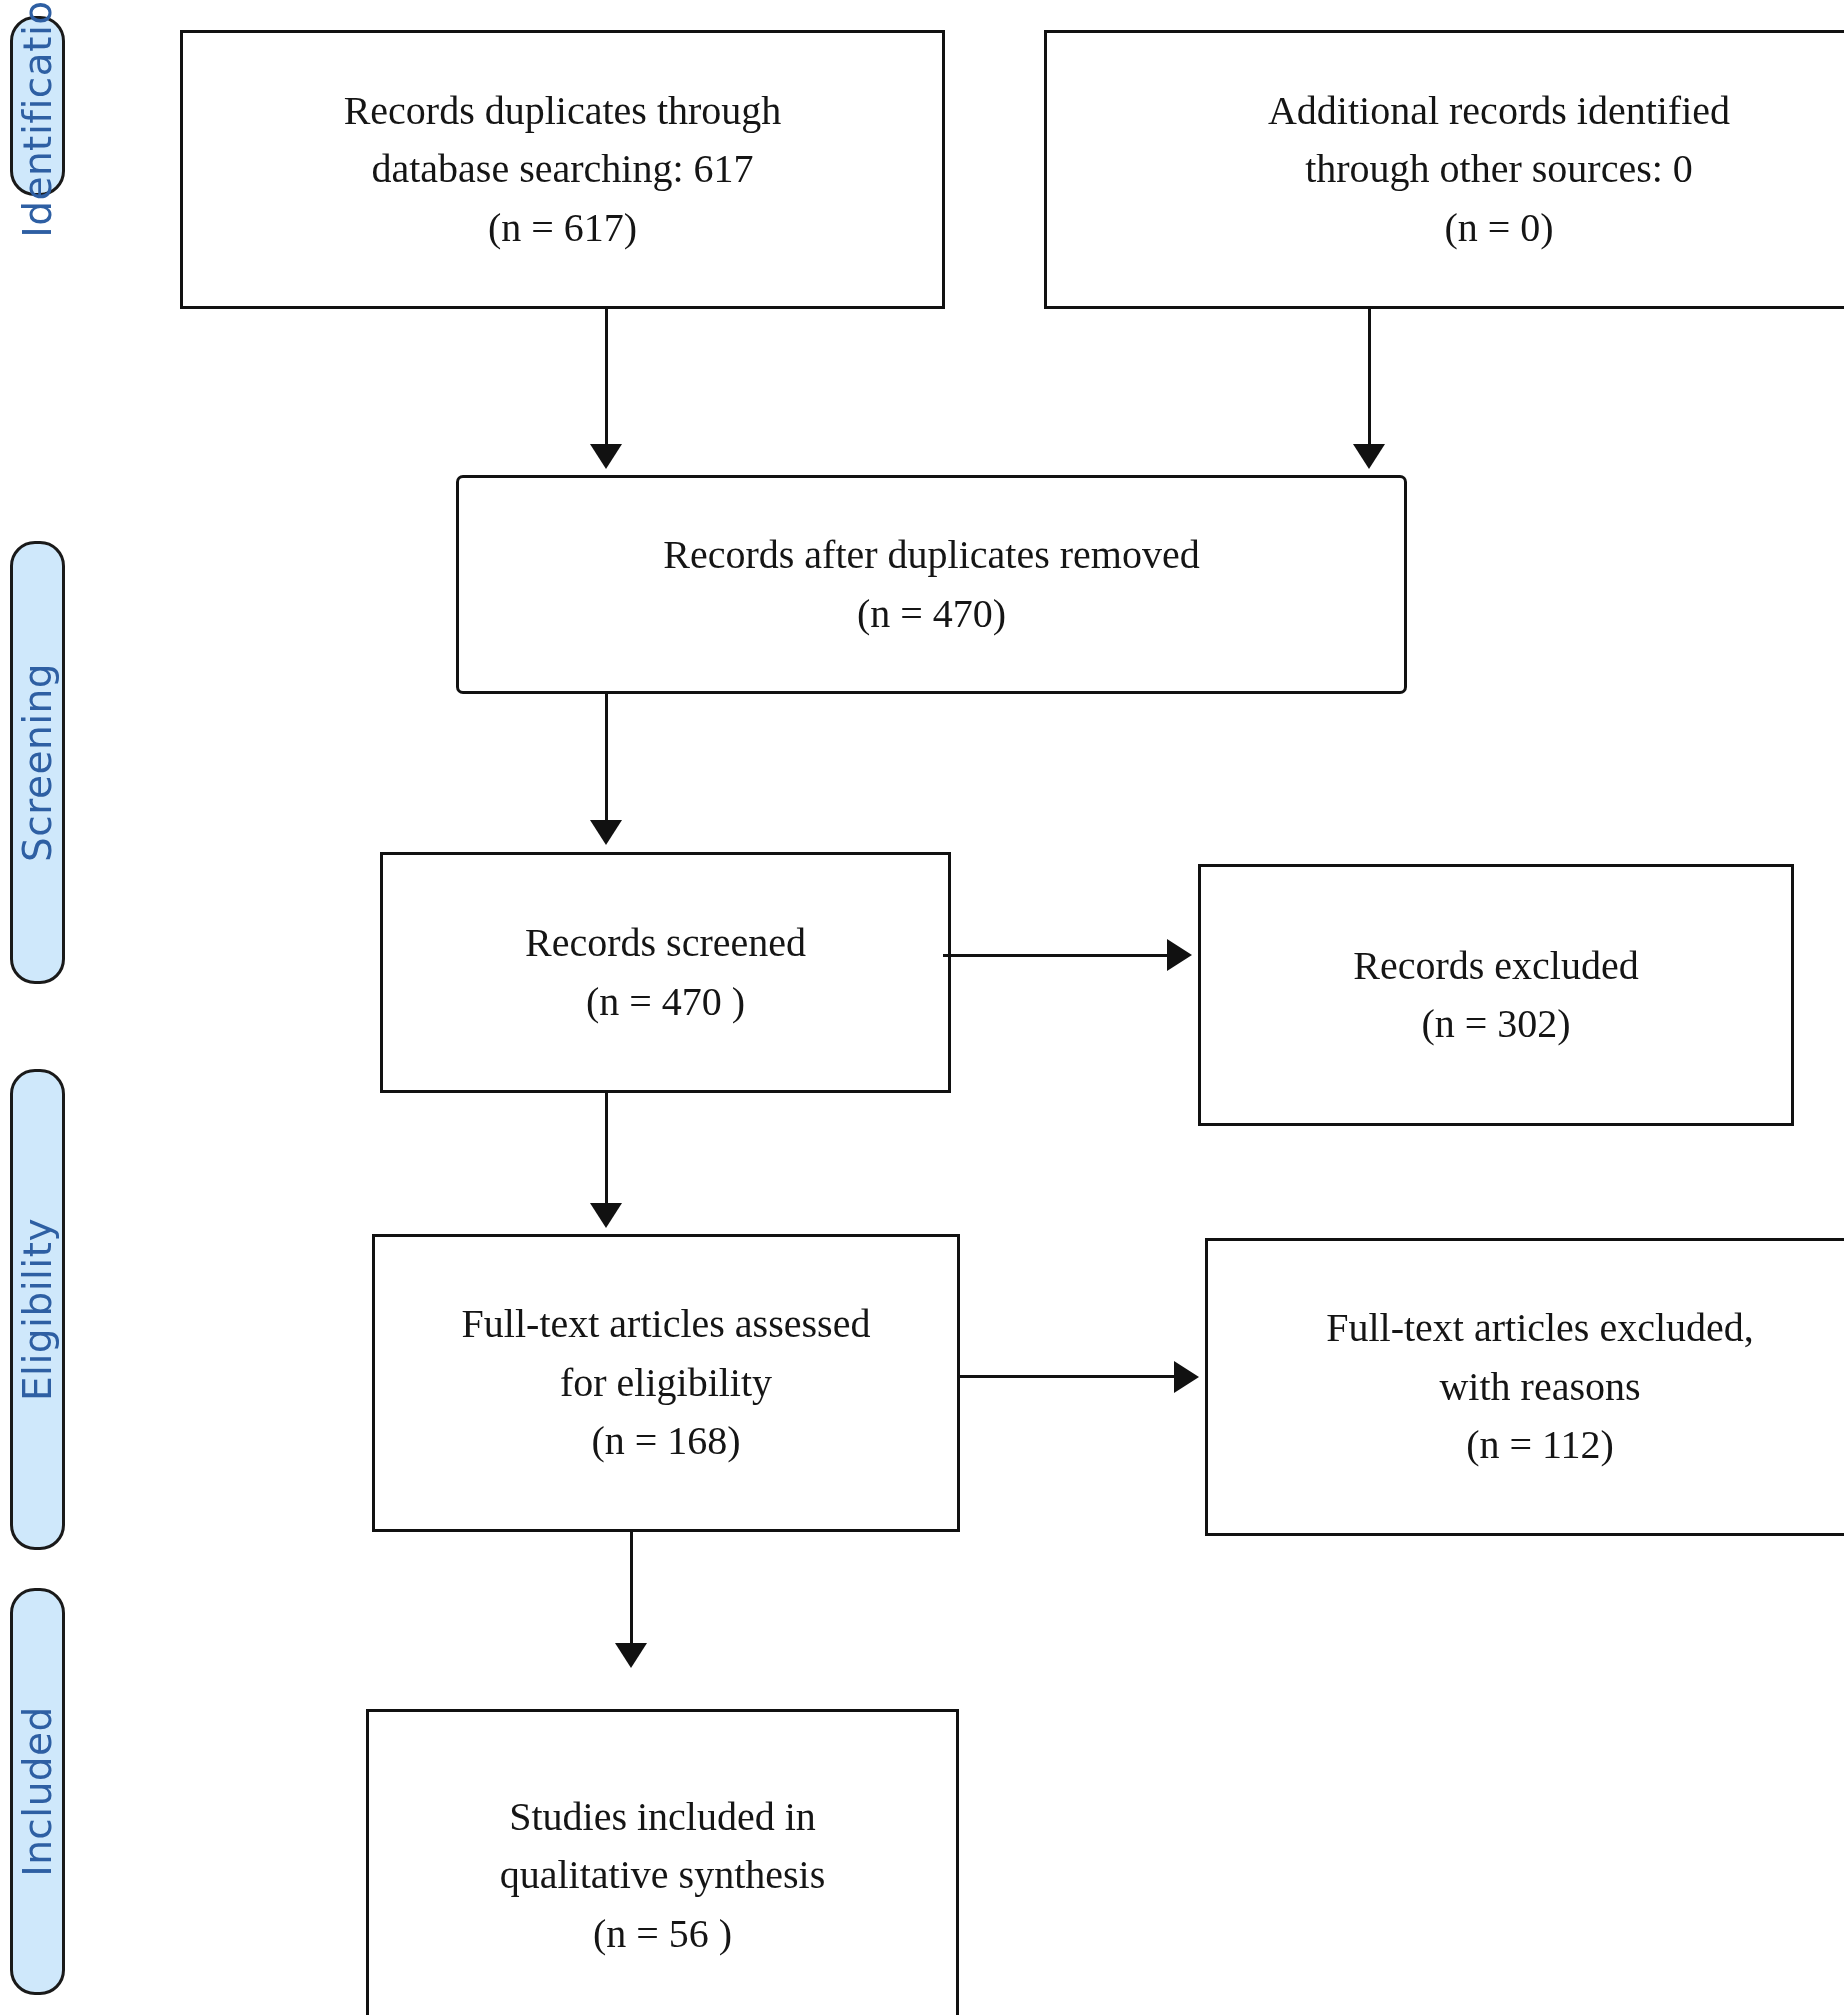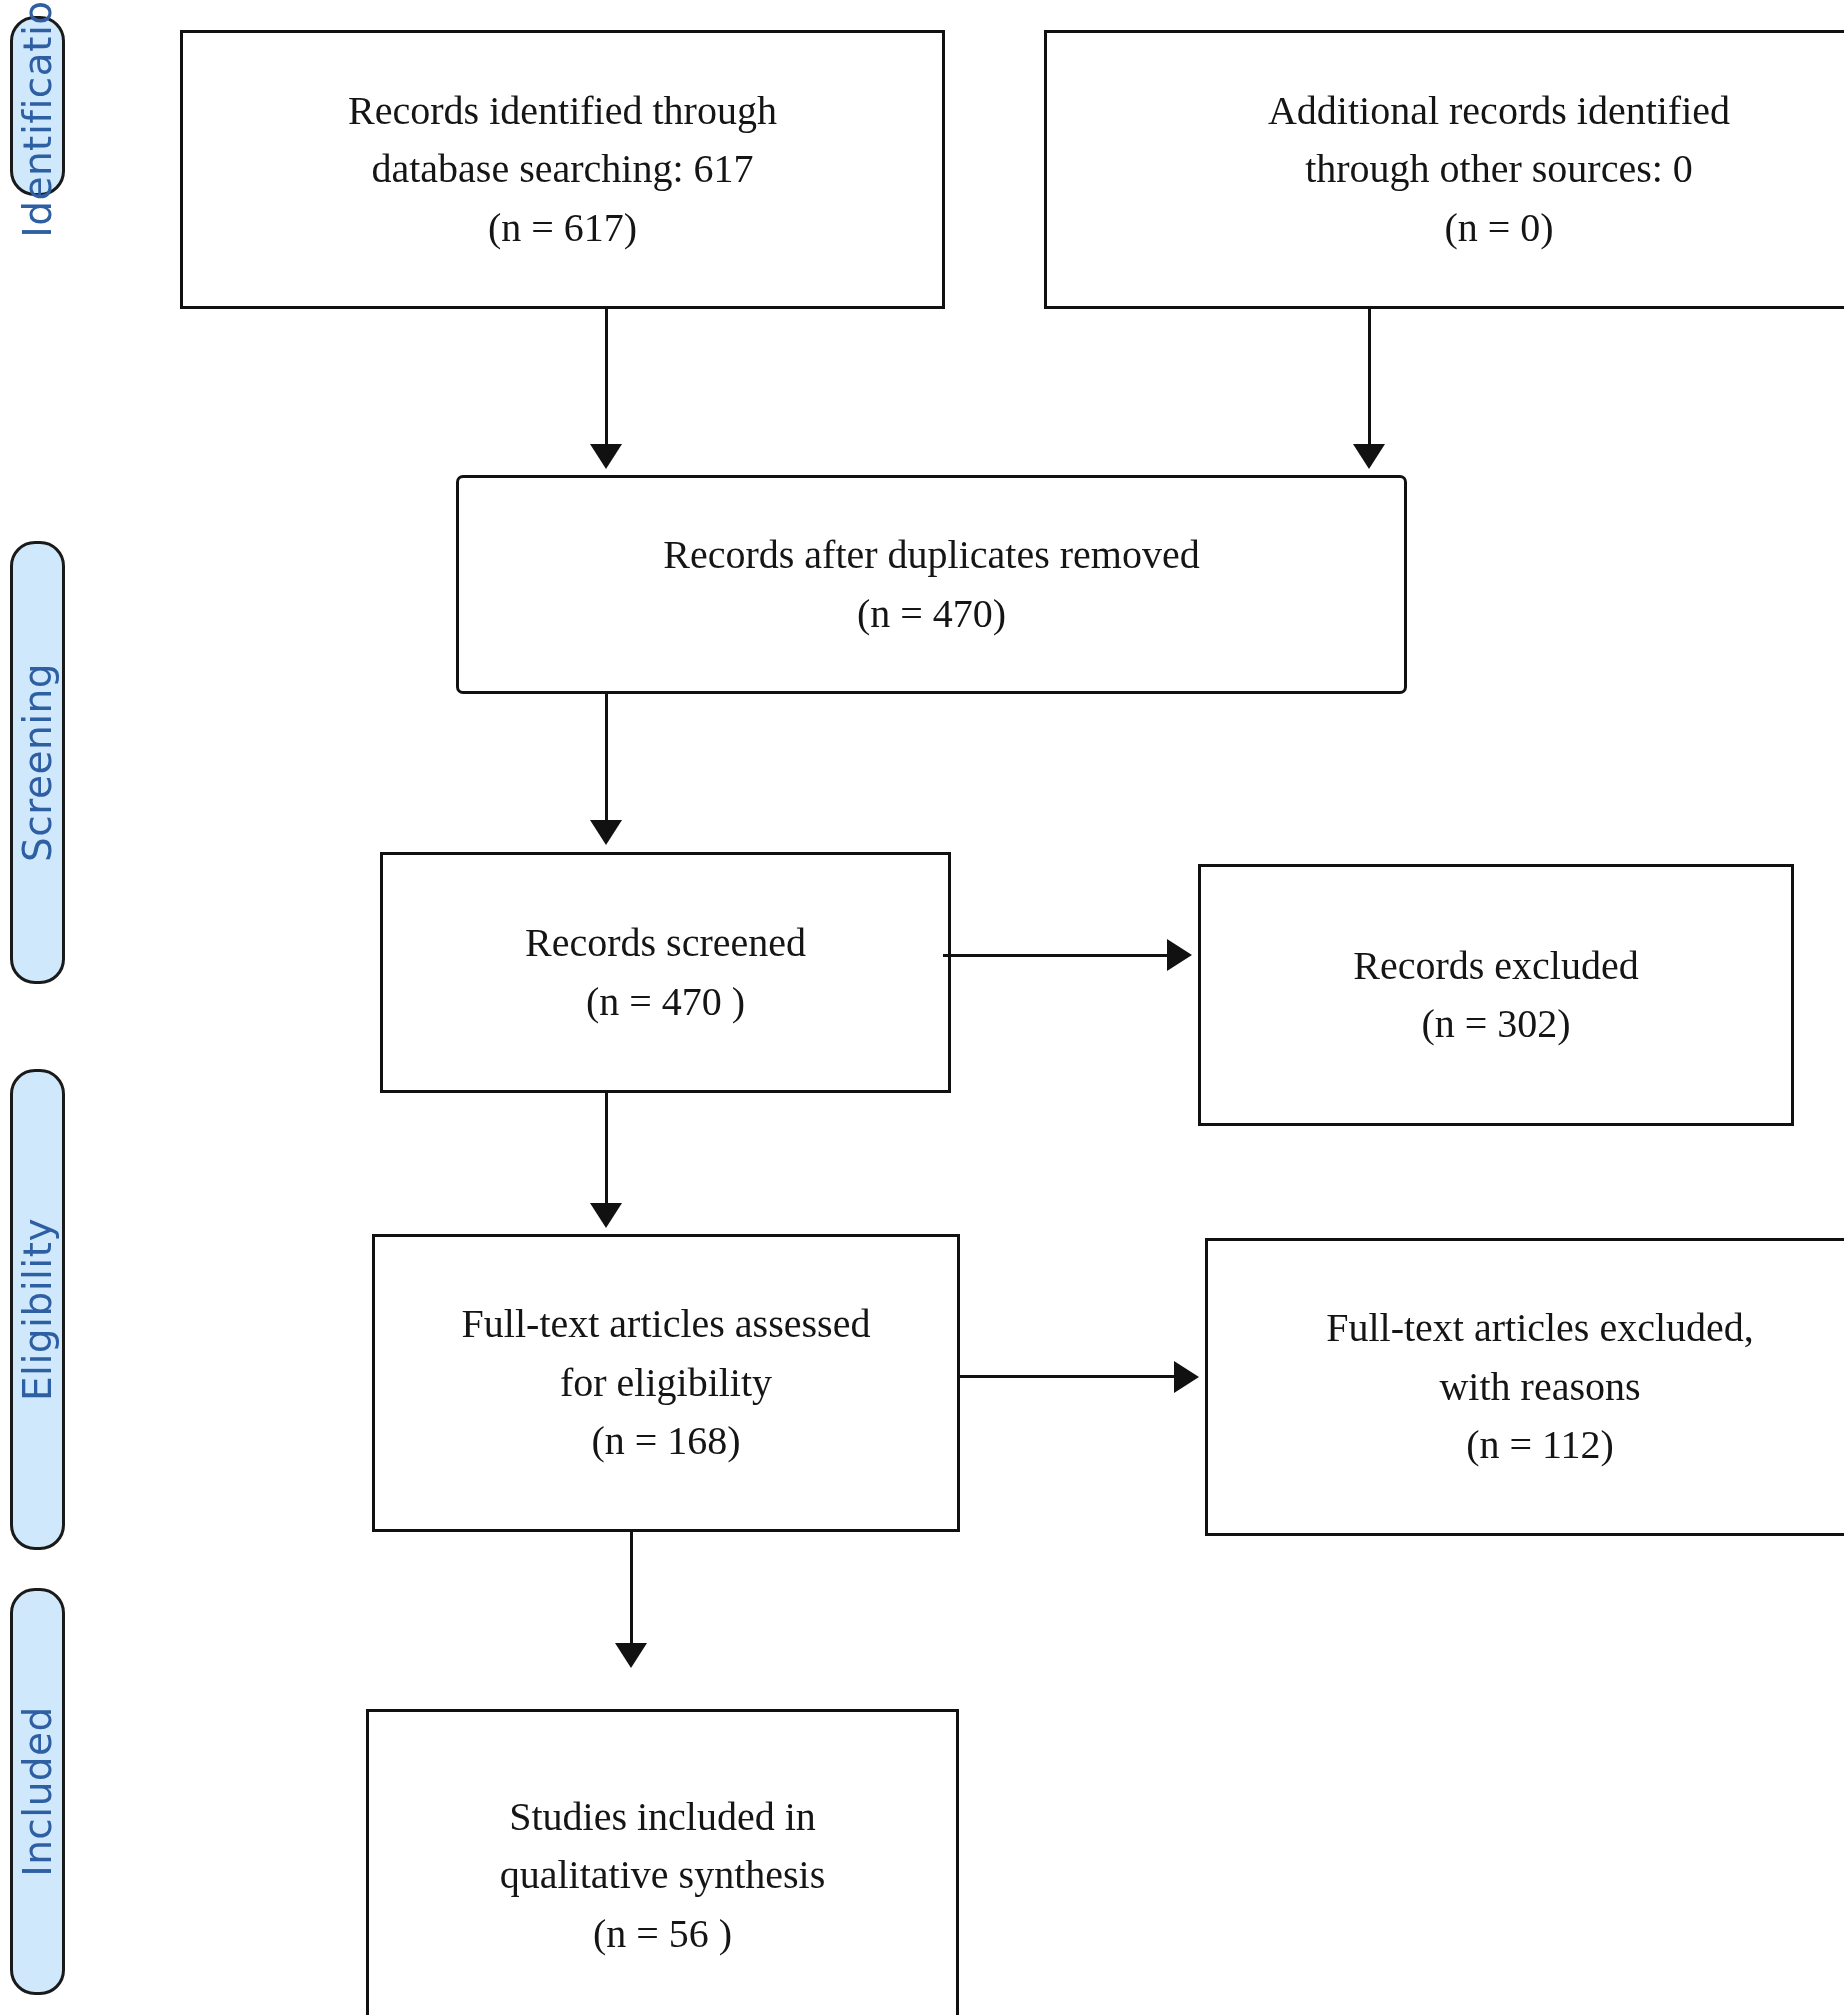--- a/index.html
+++ b/index.html
@@ -98,21 +98,21 @@
 
   <div class="stage" style="left:9.8px; top:1069px; width:55px; height:481px;">
     <span class="stage-label">Eligibility</span>
   </div>
 
   <div class="stage" style="left:9.8px; top:1588px; width:55px; height:407px;">
     <span class="stage-label">Included</span>
   </div>
 
   <div class="box" style="left:180px; top:30px; width:765px; height:279px;">
-    <span class="line">Records identified through</span>
+    <span class="line">Records duplicates through</span>
     <span class="line">database searching: 617</span>
     <span class="line">(n = 617)</span>
   </div>
 
   <div class="box" style="left:1044px; top:30px; width:910px; height:279px;">
     <span class="line">Additional records identified</span>
     <span class="line">through other sources: 0</span>
     <span class="line">(n = 0)</span>
   </div>
 

